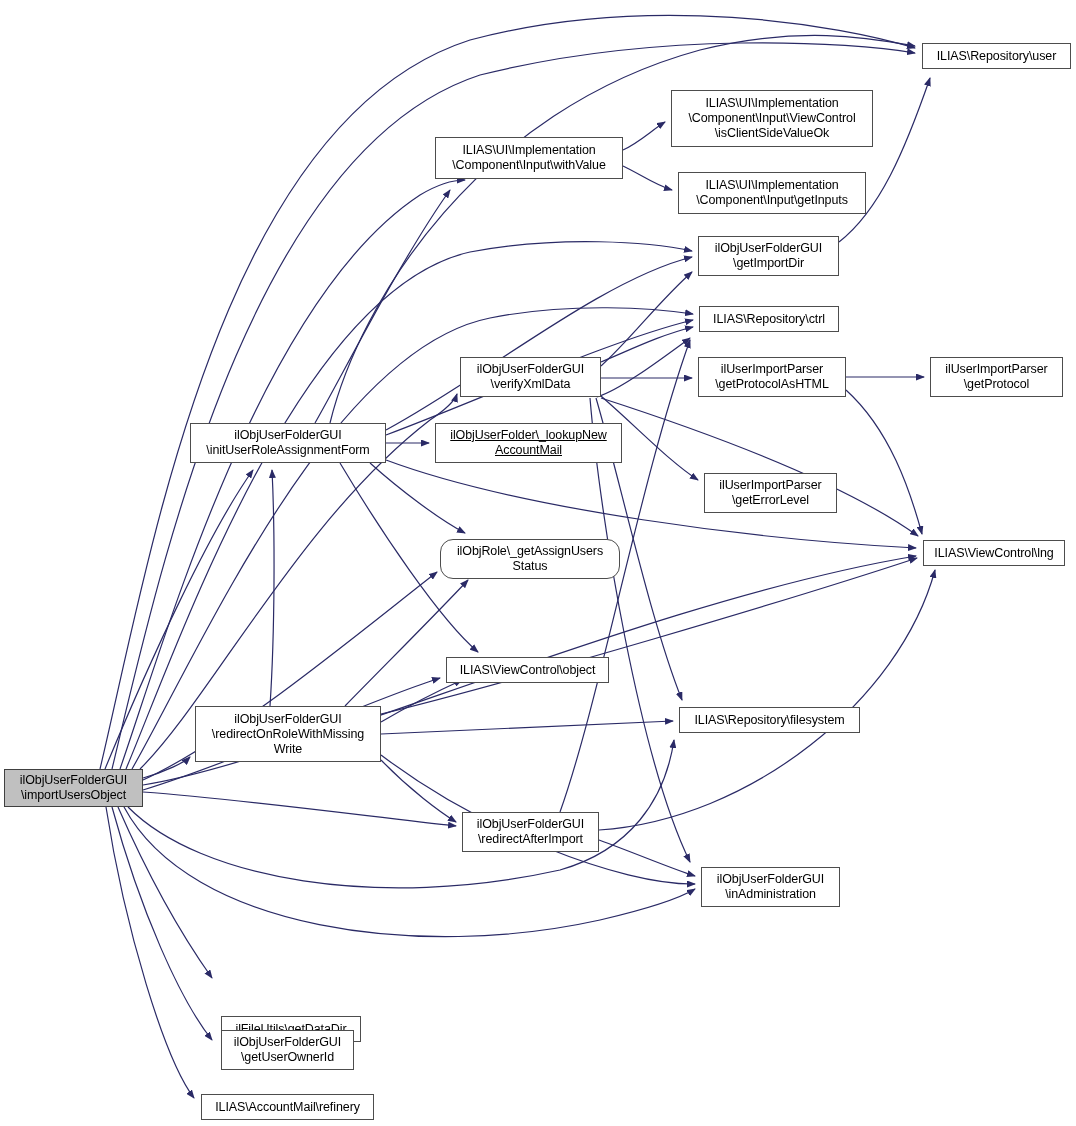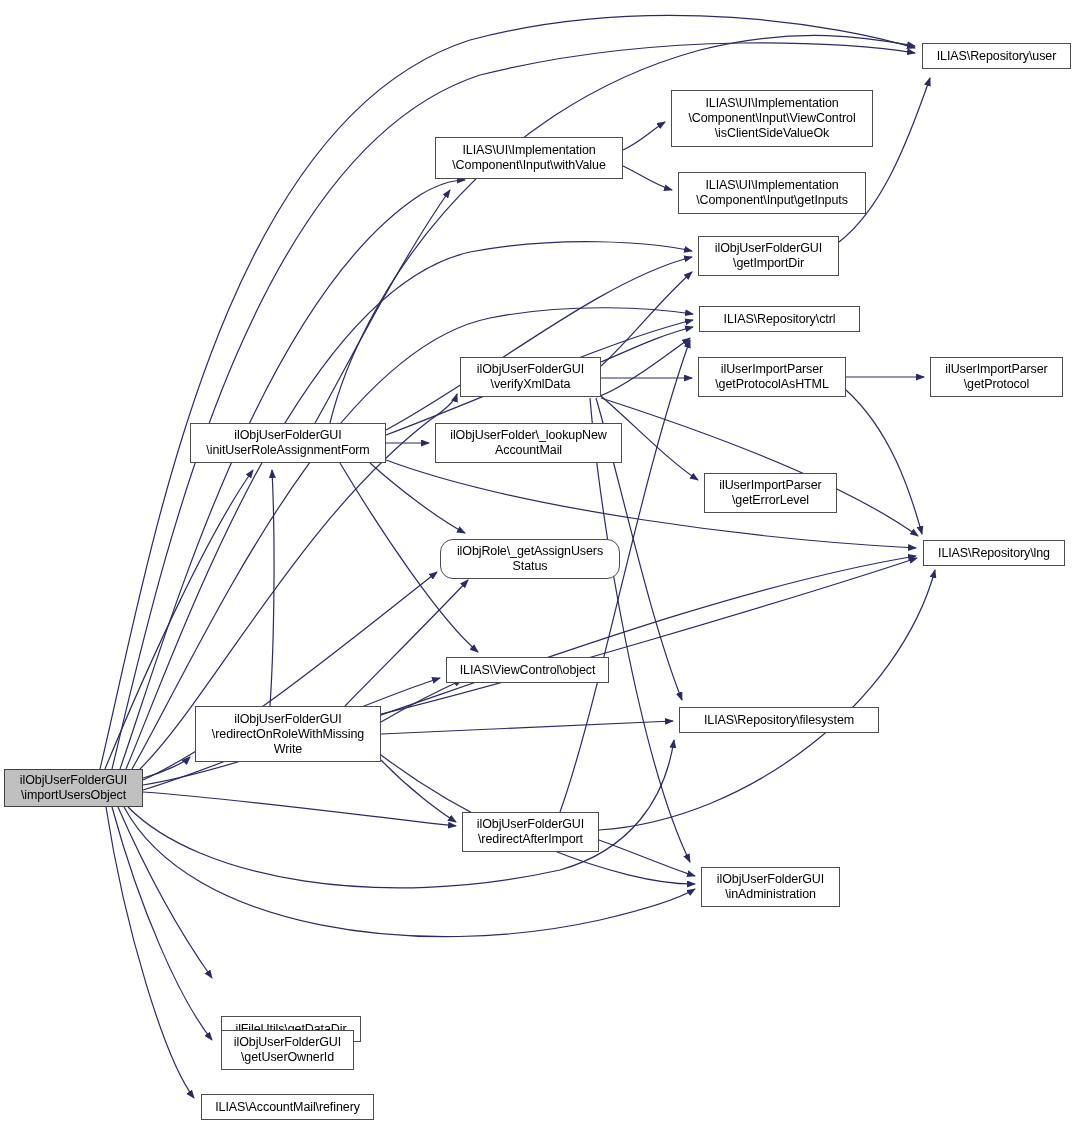--- a/index.html
+++ b/index.html
@@ -94,41 +94,41 @@
       <div class="node-box" style="left: 922px; top: 43px; width: 149px; height: 26px;"><span class="node-label">ILIAS\Repository\user</span></div>
       <div class="node-box" style="left: 671px; top: 90px; width: 202px; height: 57px;"><span class="node-label">ILIAS\UI\Implementation
 \Component\Input\ViewControl
 \isClientSideValueOk</span></div>
       <div class="node-box" style="left: 435px; top: 137px; width: 188px; height: 42px;"><span class="node-label">ILIAS\UI\Implementation
 \Component\Input\withValue</span></div>
       <div class="node-box" style="left: 678px; top: 172px; width: 188px; height: 42px;"><span class="node-label">ILIAS\UI\Implementation
 \Component\Input\getInputs</span></div>
       <div class="node-box" style="left: 698px; top: 236px; width: 141px; height: 40px;"><span class="node-label">ilObjUserFolderGUI
 \getImportDir</span></div>
-      <div class="node-box" style="left: 699px; top: 306px; width: 161px; height: 26px;"><span class="node-label">ILIAS\Repository\ctrl</span></div>
+      <div class="node-box" style="left: 699px; top: 306px; width: 140px; height: 26px;"><span class="node-label">ILIAS\Repository\ctrl</span></div>
       <div class="node-box" style="left: 460px; top: 357px; width: 141px; height: 40px;"><span class="node-label">ilObjUserFolderGUI
 \verifyXmlData</span></div>
       <div class="node-box" style="left: 698px; top: 357px; width: 148px; height: 40px;"><span class="node-label">ilUserImportParser
 \getProtocolAsHTML</span></div>
       <div class="node-box" style="left: 930px; top: 357px; width: 133px; height: 40px;"><span class="node-label">ilUserImportParser
 \getProtocol</span></div>
       <div class="node-box" style="left: 190px; top: 423px; width: 196px; height: 40px;"><span class="node-label">ilObjUserFolderGUI
 \initUserRoleAssignmentForm</span></div>
-      <div class="node-box" style="left: 435px; top: 423px; width: 187px; height: 40px;"><span class="node-label">ilObjUserFolder\_lookupNew
+      <div class="node-box" style="left: 435px; top: 423px; width: 187px; height: 40px; text-decoration: underline;"><span class="node-label">ilObjUserFolder\_lookupNew
 AccountMail</span></div>
       <div class="node-box" style="left: 704px; top: 473px; width: 133px; height: 40px;"><span class="node-label">ilUserImportParser
 \getErrorLevel</span></div>
-      <div class="node-box" style="left: 923px; top: 540px; width: 142px; height: 26px;"><span class="node-label">ILIAS\Repository\lng</span></div>
+      <div class="node-box" style="left: 923px; top: 540px; width: 142px; height: 26px;"><span class="node-label">ILIAS\ViewControl\lng</span></div>
       <div class="node-box" style="left: 440px; top: 539px; width: 180px; height: 40px; border-radius: 13px;"><span class="node-label">ilObjRole\_getAssignUsers
 Status</span></div>
       <div class="node-box" style="left: 446px; top: 657px; width: 163px; height: 26px;"><span class="node-label">ILIAS\ViewControl\object</span></div>
       <div class="node-box" style="left: 195px; top: 706px; width: 186px; height: 56px;"><span class="node-label">ilObjUserFolderGUI
 \redirectOnRoleWithMissing
 Write</span></div>
-      <div class="node-box" style="left: 679px; top: 707px; width: 200px; height: 26px;"><span class="node-label">ILIAS\Repository\filesystem</span></div>
+      <div class="node-box" style="left: 679px; top: 707px; width: 181px; height: 26px;"><span class="node-label">ILIAS\Repository\filesystem</span></div>
       <div class="node-box" style="left: 462px; top: 812px; width: 137px; height: 40px;"><span class="node-label">ilObjUserFolderGUI
 \redirectAfterImport</span></div>
       <div class="node-box" style="left: 701px; top: 867px; width: 139px; height: 40px;"><span class="node-label">ilObjUserFolderGUI
 \inAdministration</span></div>
       <div class="node-box" style="left: 221px; top: 976px; width: 140px; height: 26px; margin-top: 40px;"><span class="node-label">ilFileUtils\getDataDir</span></div>
       <div class="node-box" style="left: 221px; top: 1030px; width: 133px; height: 40px;"><span class="node-label">ilObjUserFolderGUI
 \getUserOwnerId</span></div>
       <div class="node-box" style="left: 201px; top: 1094px; width: 173px; height: 26px;"><span class="node-label">ILIAS\AccountMail\refinery</span></div>
     </div>
 </div>

